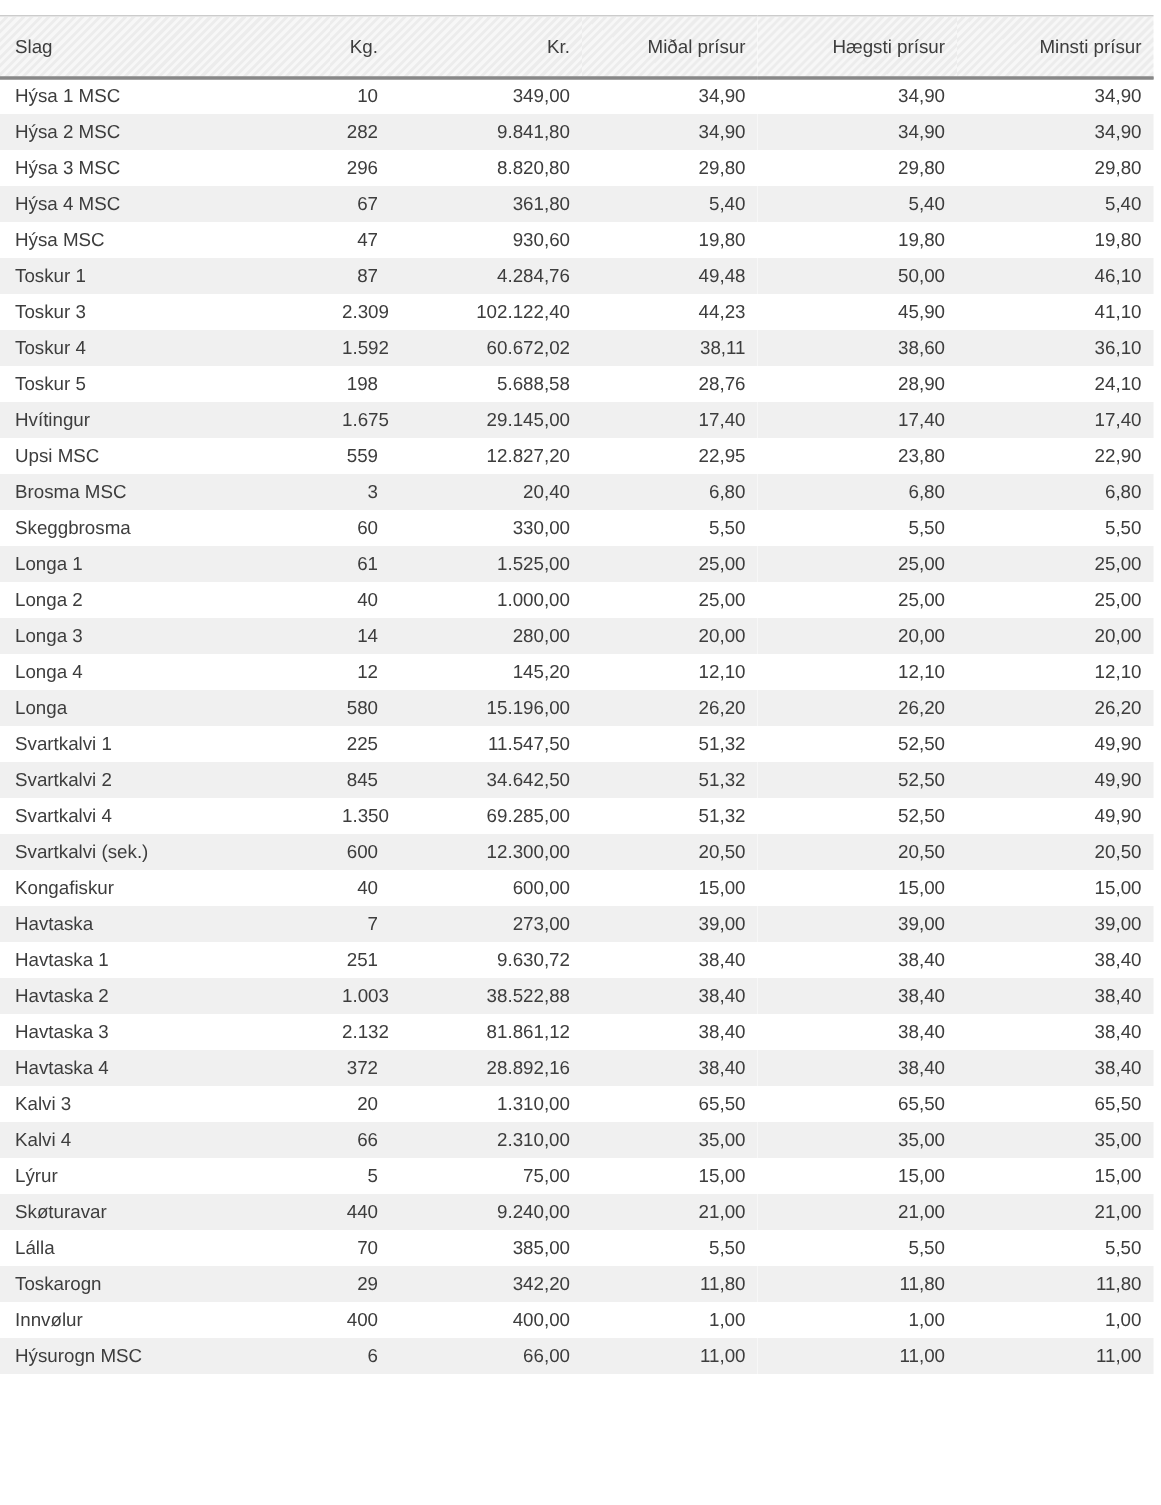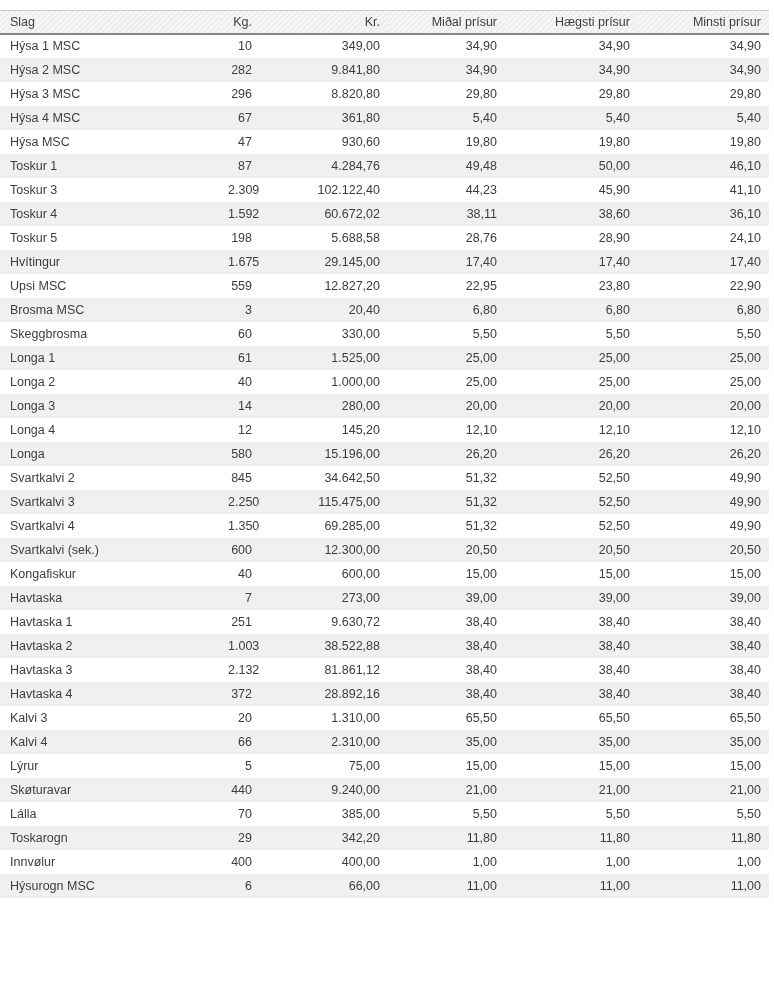--- a/index.html
+++ b/index.html
@@ -25,21 +25,21 @@
   }
   table.price-table th,
   table.price-table td {
     box-sizing: border-box;
     padding: 0 8px;
     white-space: nowrap;
     overflow: hidden;
   }
   table.price-table th {
     font-weight: normal;
-    height: 23px;
+    height: 41px;
     border-top: 1px solid var(--hdr-border-top, #cccccc);
     border-bottom: 2px solid var(--hdr-border-bottom, #888888);
     background: repeating-linear-gradient(
       135deg,
       #f7f7f7 0px, #f7f7f7 2px,
       #ececec 2px, #ececec 4px
     );
   }
   table.price-table .num {
     text-align: right;
@@ -218,36 +218,36 @@
         </tr>
         <tr>
           <td class="name">Longa</td>
           <td class="num">580</td>
           <td class="num">15.196,00</td>
           <td class="num">26,20</td>
           <td class="num">26,20</td>
           <td class="num">26,20</td>
         </tr>
         <tr>
+          <td class="name">Svartkalvi 1</td>
+          <td class="num">225</td>
+          <td class="num">11.547,50</td>
+          <td class="num">51,32</td>
+          <td class="num">52,50</td>
+          <td class="num">49,90</td>
+        </tr>
+        <tr>
           <td class="name">Svartkalvi 2</td>
           <td class="num">845</td>
           <td class="num">34.642,50</td>
           <td class="num">51,32</td>
           <td class="num">52,50</td>
           <td class="num">49,90</td>
         </tr>
         <tr>
-          <td class="name">Svartkalvi 3</td>
-          <td class="num">2.250</td>
-          <td class="num">115.475,00</td>
-          <td class="num">51,32</td>
-          <td class="num">52,50</td>
-          <td class="num">49,90</td>
-        </tr>
-        <tr>
           <td class="name">Svartkalvi 4</td>
           <td class="num">1.350</td>
           <td class="num">69.285,00</td>
           <td class="num">51,32</td>
           <td class="num">52,50</td>
           <td class="num">49,90</td>
         </tr>
         <tr>
           <td class="name">Svartkalvi (sek.)</td>
           <td class="num">600</td>

